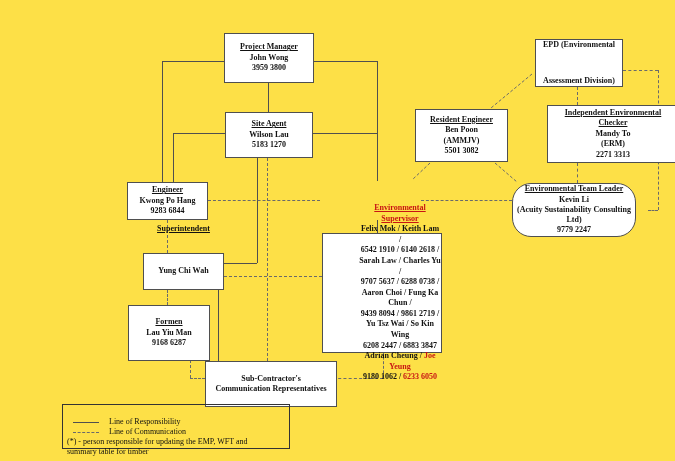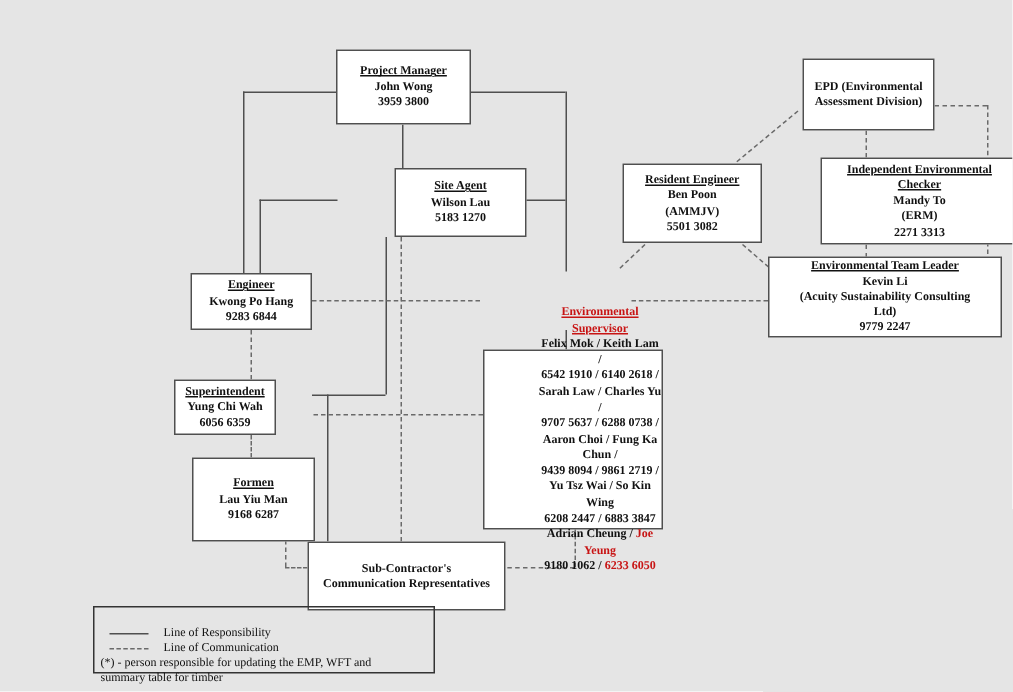--- a/index.html
+++ b/index.html
@@ -1,16 +1,16 @@
 <!DOCTYPE html>
 <html style="--red: #c81414;"><head>
 <meta charset="utf-8">
 <style>
   html,body{margin:0;padding:0;background:#fff;}
-  #canvas{position:relative;width:675px;height:461px;background:#e5e5e5;overflow:hidden;
+  #canvas{position:relative;width:675px;height:461px;background:#fde047;overflow:hidden;
           font-family:"Liberation Serif","DejaVu Serif",serif;}
   .node{position:absolute;border:1px solid #4f4f4f;background:#fff;box-sizing:border-box;
         display:flex;flex-direction:column;justify-content:center;align-items:center;
         text-align:center;font-weight:bold;font-size:8px;line-height:10.5px;color:#111;}
   .node .t{text-decoration:underline;}
   .red{color:var(--red,#c81414);}
   .ln{position:absolute;}
   .sh{height:1px;background:#4f4f4f;}
   .sv{width:1px;background:#4f4f4f;}
   .dh{height:0;border-top:1px dashed #6a6a6a;}
@@ -63,33 +63,33 @@
     <line x1="430" y1="163" x2="412" y2="180" stroke="#6a6a6a" stroke-width="1" stroke-dasharray="3,2"></line>
     <line x1="495" y1="163" x2="517" y2="182" stroke="#6a6a6a" stroke-width="1" stroke-dasharray="3,2"></line>
   </svg>
 
   <div class="node" style="left:224px;top:33px;width:90px;height:50px;">
     <span class="t">Project Manager</span>
     <span>John Wong</span>
     <span>3959 3800</span>
   </div>
 
-  <div class="node" style="left:225px;top:112px;width:88px;height:46px;margin-left:38px;">
+  <div class="node" style="left:225px;top:112px;width:88px;height:46px;">
     <span class="t">Site Agent</span>
     <span>Wilson Lau</span>
     <span>5183 1270</span>
   </div>
 
   <div class="node" style="left:127px;top:182px;width:81px;height:38px;">
     <span class="t">Engineer</span>
     <span>Kwong Po Hang</span>
     <span>9283 6844</span>
   </div>
 
-  <div class="node" style="left:116px;top:253px;width:68px;height:37px;">
+  <div class="node" style="left:143px;top:253px;width:81px;height:37px;gap:32px;">
     <span class="t">Superintendent</span>
     <span>Yung Chi Wah</span>
     <span>6056 6359</span>
   </div>
 
   <div class="node" style="left:128px;top:305px;width:82px;height:56px;">
     <span class="t">Formen</span>
     <span>Lau Yiu Man</span>
     <span>9168 6287</span>
   </div>
@@ -114,34 +114,34 @@
     <span><span>9180 1062 / </span><span class="red">6233 6050</span></span>
   </div>
 
   <div class="node" style="left:415px;top:109px;width:93px;height:53px;">
     <span class="t">Resident Engineer</span>
     <span>Ben Poon</span>
     <span>(AMMJV)</span>
     <span>5501 3082</span>
   </div>
 
-  <div class="node" style="left:535px;top:39px;width:88px;height:48px;">
+  <div class="node" style="left:535px;top:39px;width:88px;height:48px;justify-content:space-between;">
     <span>EPD (Environmental</span>
     <span>Assessment Division)</span>
   </div>
 
   <div class="node" style="left:513px;top:105px;width:132px;height:58px;margin-left:34px;">
     <span class="t">Independent Environmental</span>
     <span class="t">Checker</span>
     <span>Mandy To</span>
     <span>(ERM)</span>
     <span>2271 3313</span>
   </div>
 
-  <div class="node" style="left:512px;top:171px;width:156px;height:54px;line-height:10.2px;">
+  <div class="node" style="left:512px;top:183px;width:124px;height:54px;line-height:10.2px;border-radius:19px;">
     <span class="t">Environmental Team Leader</span>
     <span>Kevin Li</span>
     <span>(Acuity Sustainability Consulting</span>
     <span>Ltd)</span>
     <span>9779 2247</span>
   </div>
 
   <div id="legend">
     <div class="lgrow">
       <span class="lgswatch lgsolid"></span>

